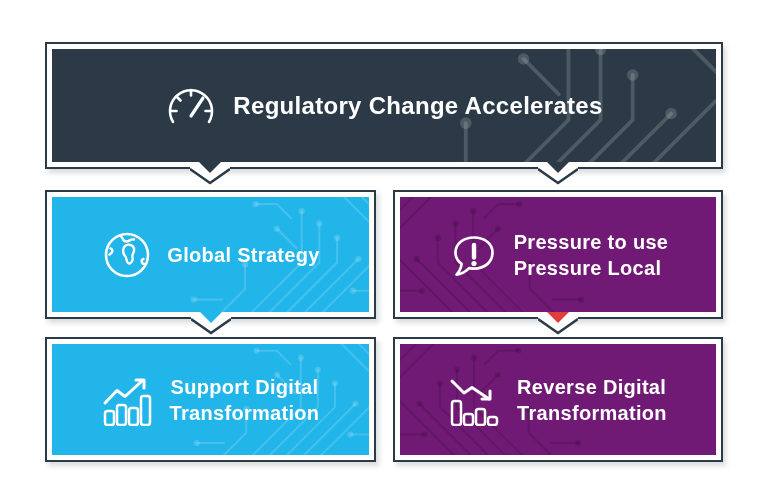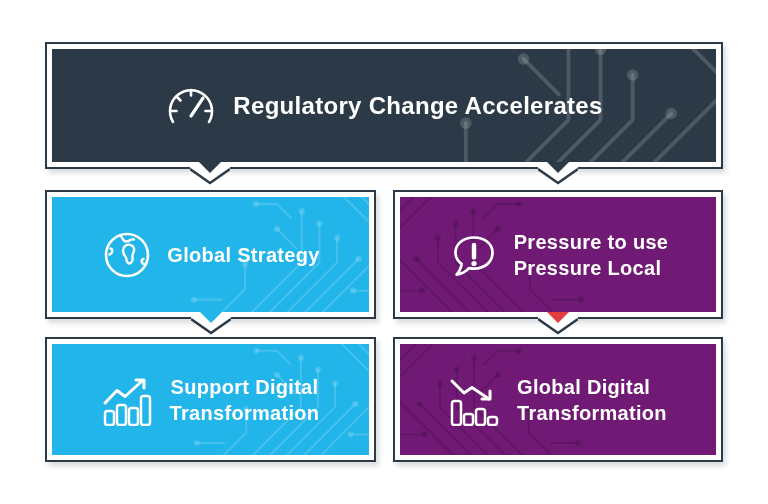--- a/index.html
+++ b/index.html
@@ -181,20 +181,20 @@
       <div class="content">
         <svg class="icon" width="54" height="52" viewBox="0 0 54 52" fill="none" stroke="#ffffff" stroke-width="2.5" stroke-linecap="round" stroke-linejoin="round">
           <rect x="3" y="27" width="9" height="24" rx="2.5"></rect>
           <rect x="15" y="40" width="9" height="11" rx="2.5"></rect>
           <rect x="27" y="35" width="9" height="16" rx="2.5"></rect>
           <rect x="39" y="43" width="9" height="8" rx="2.5"></rect>
           <path d="M3,7 L15,19 L23,13.5 L40,25" stroke-width="3"></path>
           <path d="M41,17 L41,25 L33,25" stroke-width="3"></path>
         </svg>
         <div class="box-text">
-          <div>Global Digital</div>
+          <div>Reverse Digital</div>
           <div>Transformation</div>
         </div>
       </div>
     </div>
   </div>
 
 </div>
 
 </body></html>

